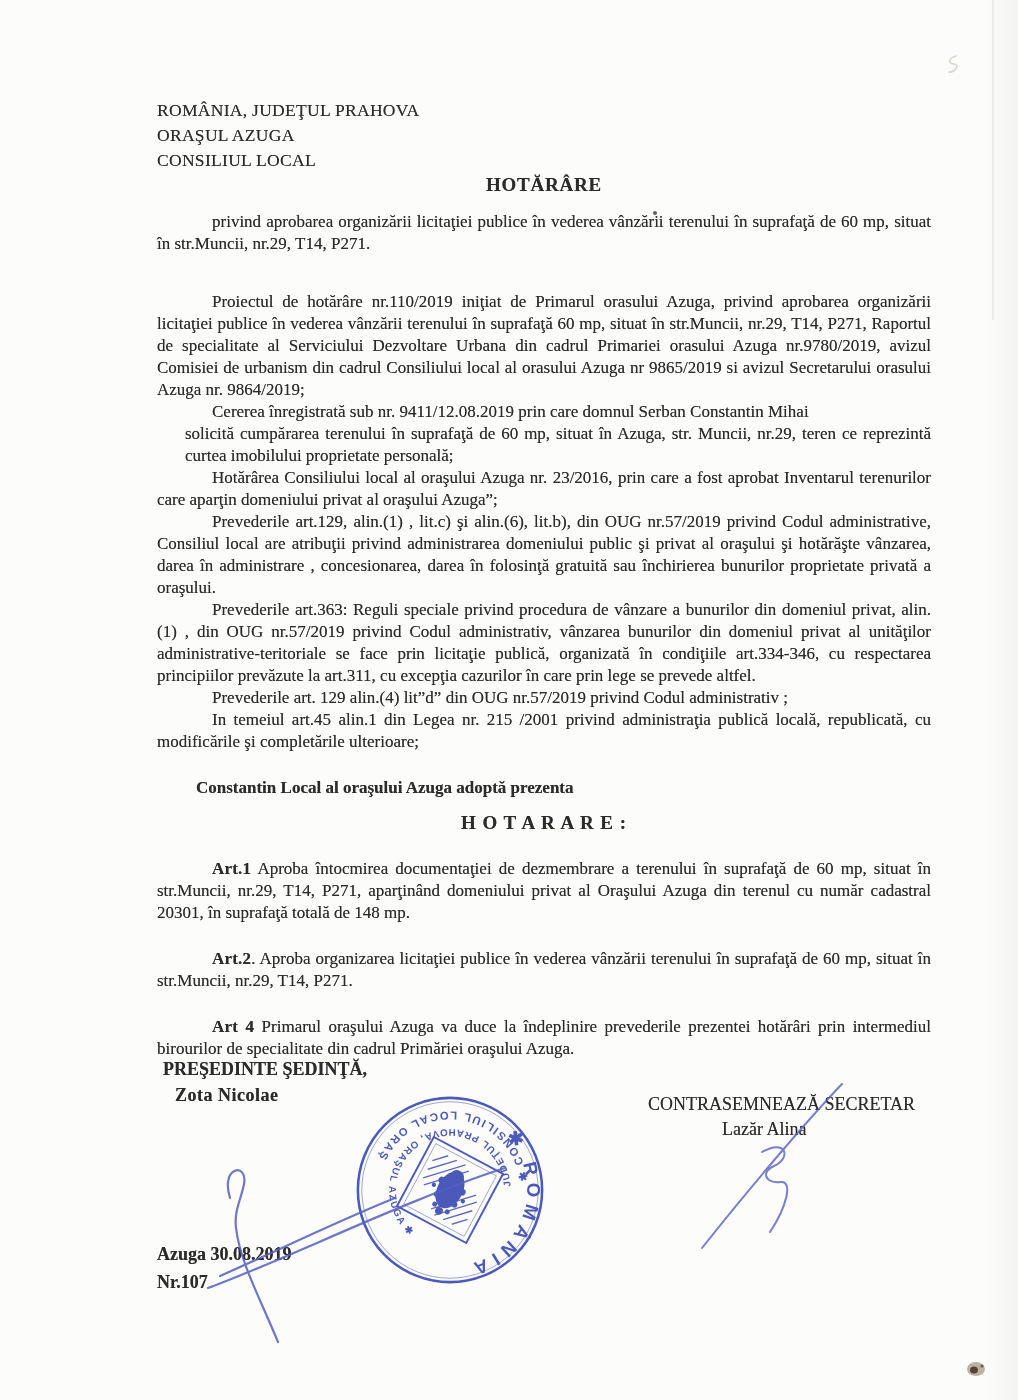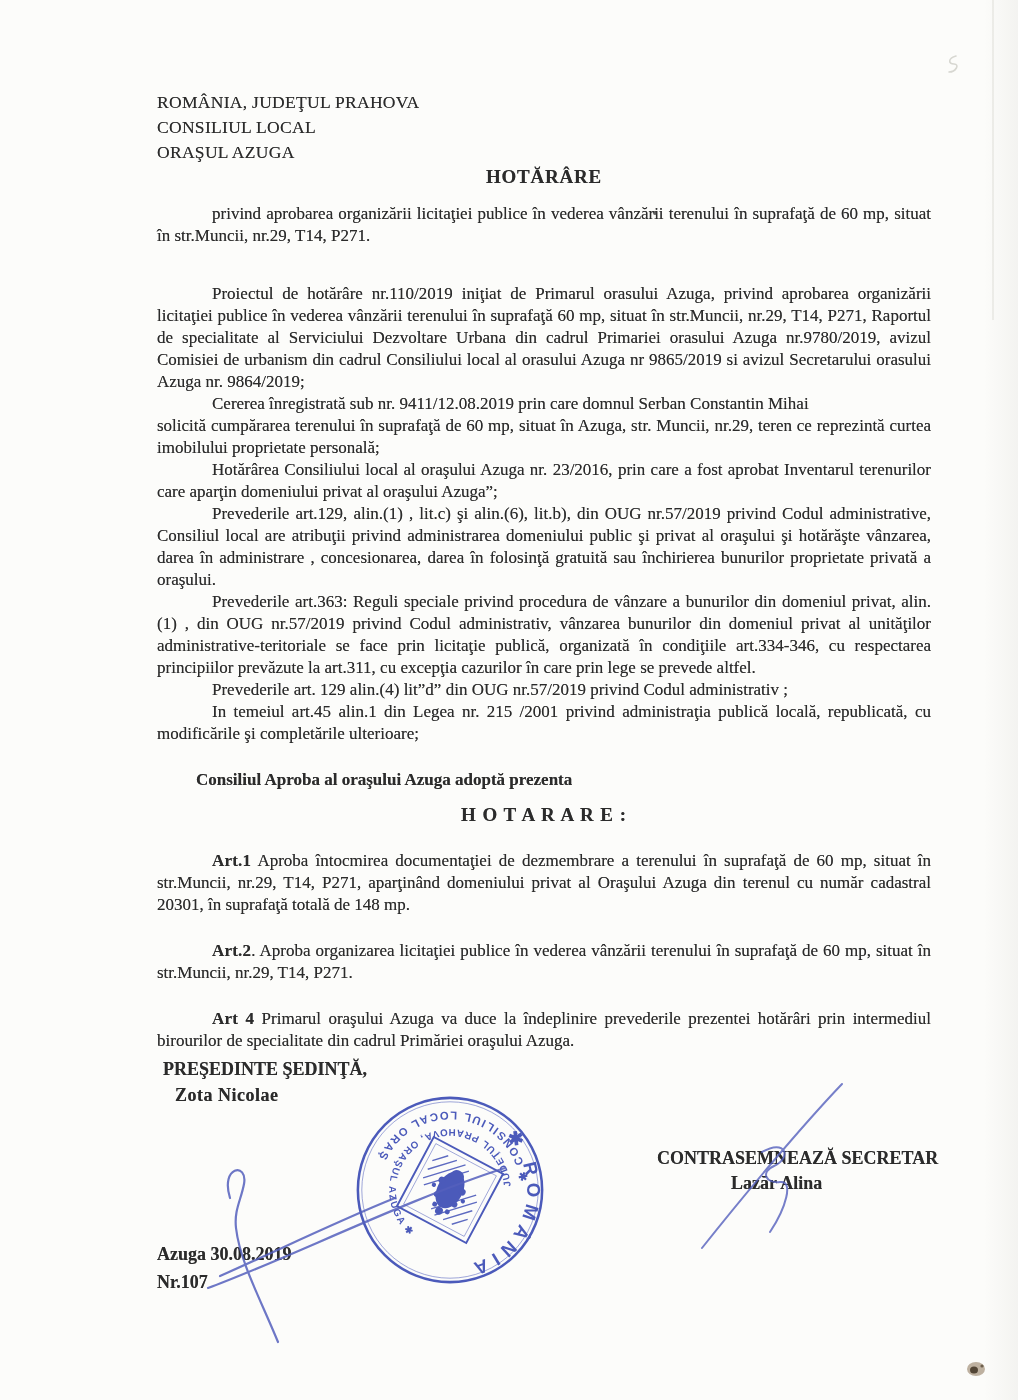--- a/index.html
+++ b/index.html
@@ -7,38 +7,38 @@
   .page {
     position:relative; width:1018px; height:1400px; margin:0 auto;
     background:#fcfcfa; overflow:hidden;
     font-family:"Liberation Serif","DejaVu Serif",serif;
     color:#2b2b2b;
   }
   .edge-shade{ position:absolute; top:0; right:0; width:34px; height:100%;
     background:linear-gradient(to right, rgba(0,0,0,0), rgba(80,75,65,.05)); }
   .edge-line{ position:absolute; top:0; right:24px; width:2px; height:320px; background:rgba(120,115,100,.10); }
 
-  .doc { position:absolute; left:157px; top:90px; width:774px;
+  .doc { position:absolute; left:157px; top:98px; width:774px;
     font-size:17px; line-height:22px; text-align:justify;
     text-shadow:0 0 .5px rgba(45,45,45,.6); }
   .hdr { text-align:left; line-height:25px; font-size:17.5px; letter-spacing:.3px; }
   .title { text-align:center; font-weight:bold; font-size:19px; letter-spacing:.8px; line-height:24px; }
   .subtitle { text-indent:55px; margin-top:14px; }
   .gap-lg { height:36px; }
   p.body { text-indent:55px; }
-  p.noindent { text-indent:0; }
+  p.noindent { text-indent:0;margin-left:28px; }
   p.oneline { text-align:left; }
   .adopt { font-weight:bold; text-indent:39px; text-align:left; margin-top:24px; }
   .decision { text-align:center; font-weight:bold; font-size:19px; margin-top:13px; letter-spacing:1px; }
   .art { text-indent:55px; margin-top:24px; }
   .art b { letter-spacing:.2px; }
 
   .sig-left { position:absolute; left:163px; top:1056px; font-weight:bold; font-size:18px; line-height:26px; text-shadow:0 0 .5px rgba(45,45,45,.6); }
   .sig-left .name { padding-left:12px; letter-spacing:.5px; }
-  .sig-right { position:absolute; left:648px; top:1146px; font-weight:bold; font-size:18px; line-height:25px; text-shadow:0 0 .5px rgba(45,45,45,.6);margin-left:9px; }
+  .sig-right { position:absolute; left:648px; top:1092px; font-weight:normal; font-size:18px; line-height:25px; text-shadow:0 0 .5px rgba(45,45,45,.6); }
   .sig-right .name { padding-left:74px; }
   .footer { position:absolute; left:157px; top:1240px; font-weight:bold; font-size:18px; line-height:28px; text-shadow:0 0 .5px rgba(45,45,45,.6); }
 
   .stamp { position:absolute; left:352px; top:1092px; opacity:.92; }
   .ink-left { position:absolute; left:190px; top:1158px; opacity:.85; }
   .ink-right { position:absolute; left:690px; top:1078px; opacity:.8; }
 
   .mark-dot { position:absolute; left:653px; top:211px; width:4px; height:4px; border-radius:50%; background:#3a3a3a; opacity:.8; }
   .mark-pencil { position:absolute; left:942px; top:52px; opacity:.55; }
   .mark-spot { position:absolute; left:964px; top:1358px; }
@@ -47,39 +47,39 @@
 <body>
 
 <div class="page">
 
   <div class="edge-shade"></div>
   <div class="edge-line"></div>
 
   <div class="doc">
     <div class="hdr">
       <div>ROMÂNIA, JUDEŢUL PRAHOVA</div>
+      <div>ORAŞUL AZUGA</div>
       <div>CONSILIUL LOCAL</div>
-      <div>ORAŞUL AZUGA</div>
     </div>
 
     <div class="title">HOTĂRÂRE</div>
     <p class="subtitle">privind aprobarea  organizării licitaţiei publice în vederea vânzării terenului în suprafaţă de  60 mp, situat în str.Muncii, nr.29, T14, P271.</p>
 
     <div class="gap-lg"></div>
 
     <p class="body">Proiectul de hotărâre nr.110/2019  iniţiat de Primarul orasului Azuga, privind aprobarea  organizării licitaţiei publice în vederea vânzării terenului în suprafaţă 60 mp, situat în str.Muncii, nr.29, T14, P271, Raportul de specialitate al Serviciului Dezvoltare Urbana din cadrul Primariei orasului Azuga nr.9780/2019, avizul Comisiei de urbanism din cadrul Consiliului local al orasului Azuga nr 9865/2019 si avizul Secretarului orasului Azuga nr. 9864/2019;</p>
     <p class="body oneline">Cererea înregistrată sub nr. 9411/12.08.2019 prin care  domnul Serban Constantin Mihai</p>
     <p class="body noindent">solicită cumpărarea terenului în suprafaţă de  60  mp, situat în Azuga, str. Muncii, nr.29,  teren ce reprezintă curtea imobilului proprietate personală;</p>
     <p class="body">Hotărârea Consiliului local al oraşului Azuga nr. 23/2016, prin care a fost aprobat  Inventarul terenurilor  care aparţin domeniului privat al oraşului Azuga”;</p>
     <p class="body">Prevederile   art.129, alin.(1) , lit.c) şi alin.(6), lit.b), din OUG nr.57/2019 privind Codul administrative, Consiliul local are atribuţii privind administrarea  domeniului public şi privat al oraşului şi hotărăşte  vânzarea, darea în administrare , concesionarea, darea în folosinţă gratuită sau închirierea bunurilor proprietate privată a oraşului.</p>
     <p class="body">Prevederile art.363: Reguli speciale privind procedura de vânzare a bunurilor din domeniul privat, alin.(1) , din OUG nr.57/2019 privind Codul administrativ, vânzarea bunurilor din domeniul privat al unităţilor administrative-teritoriale se face prin licitaţie publică, organizată în condiţiile art.334-346,  cu respectarea principiilor prevăzute la art.311, cu excepţia cazurilor  în care prin lege se prevede altfel.</p>
     <p class="body oneline">Prevederile art. 129 alin.(4) lit”d” din  OUG nr.57/2019 privind Codul administrativ ;</p>
     <p class="body">In temeiul art.45 alin.1 din Legea nr. 215 /2001 privind administraţia publică locală, republicată, cu modificările şi completările ulterioare;</p>
 
-    <p class="adopt">Consiliul Aproba al oraşului Azuga adoptă prezenta</p>
+    <p class="adopt">Constantin Local al oraşului Azuga adoptă prezenta</p>
     <div class="decision">H O T A R A R E :</div>
 
     <p class="art"><b>Art.1</b><span>  Aproba întocmirea  documentaţiei de dezmembrare a terenului în suprafaţă de 60 mp, situat în str.Muncii, nr.29, T14, P271, aparţinând domeniului privat al Oraşului Azuga din terenul  cu număr cadastral 20301, în suprafaţă totală de 148 mp.</span></p>
     <p class="art"><b>Art.2</b><span>. Aproba organizarea  licitaţiei publice în vederea vânzării terenului în suprafaţă de  60 mp, situat în str.Muncii, nr.29, T14, P271.</span></p>
     <p class="art"><b>Art 4</b><span> Primarul oraşului Azuga va duce la îndeplinire prevederile prezentei hotărâri prin intermediul birourilor de specialitate din cadrul Primăriei oraşului Azuga.</span></p>
   </div>
 
   <div class="sig-left">
     <div>PREŞEDINTE ŞEDINŢĂ,</div>
     <div class="name">Zota  Nicolae</div>

